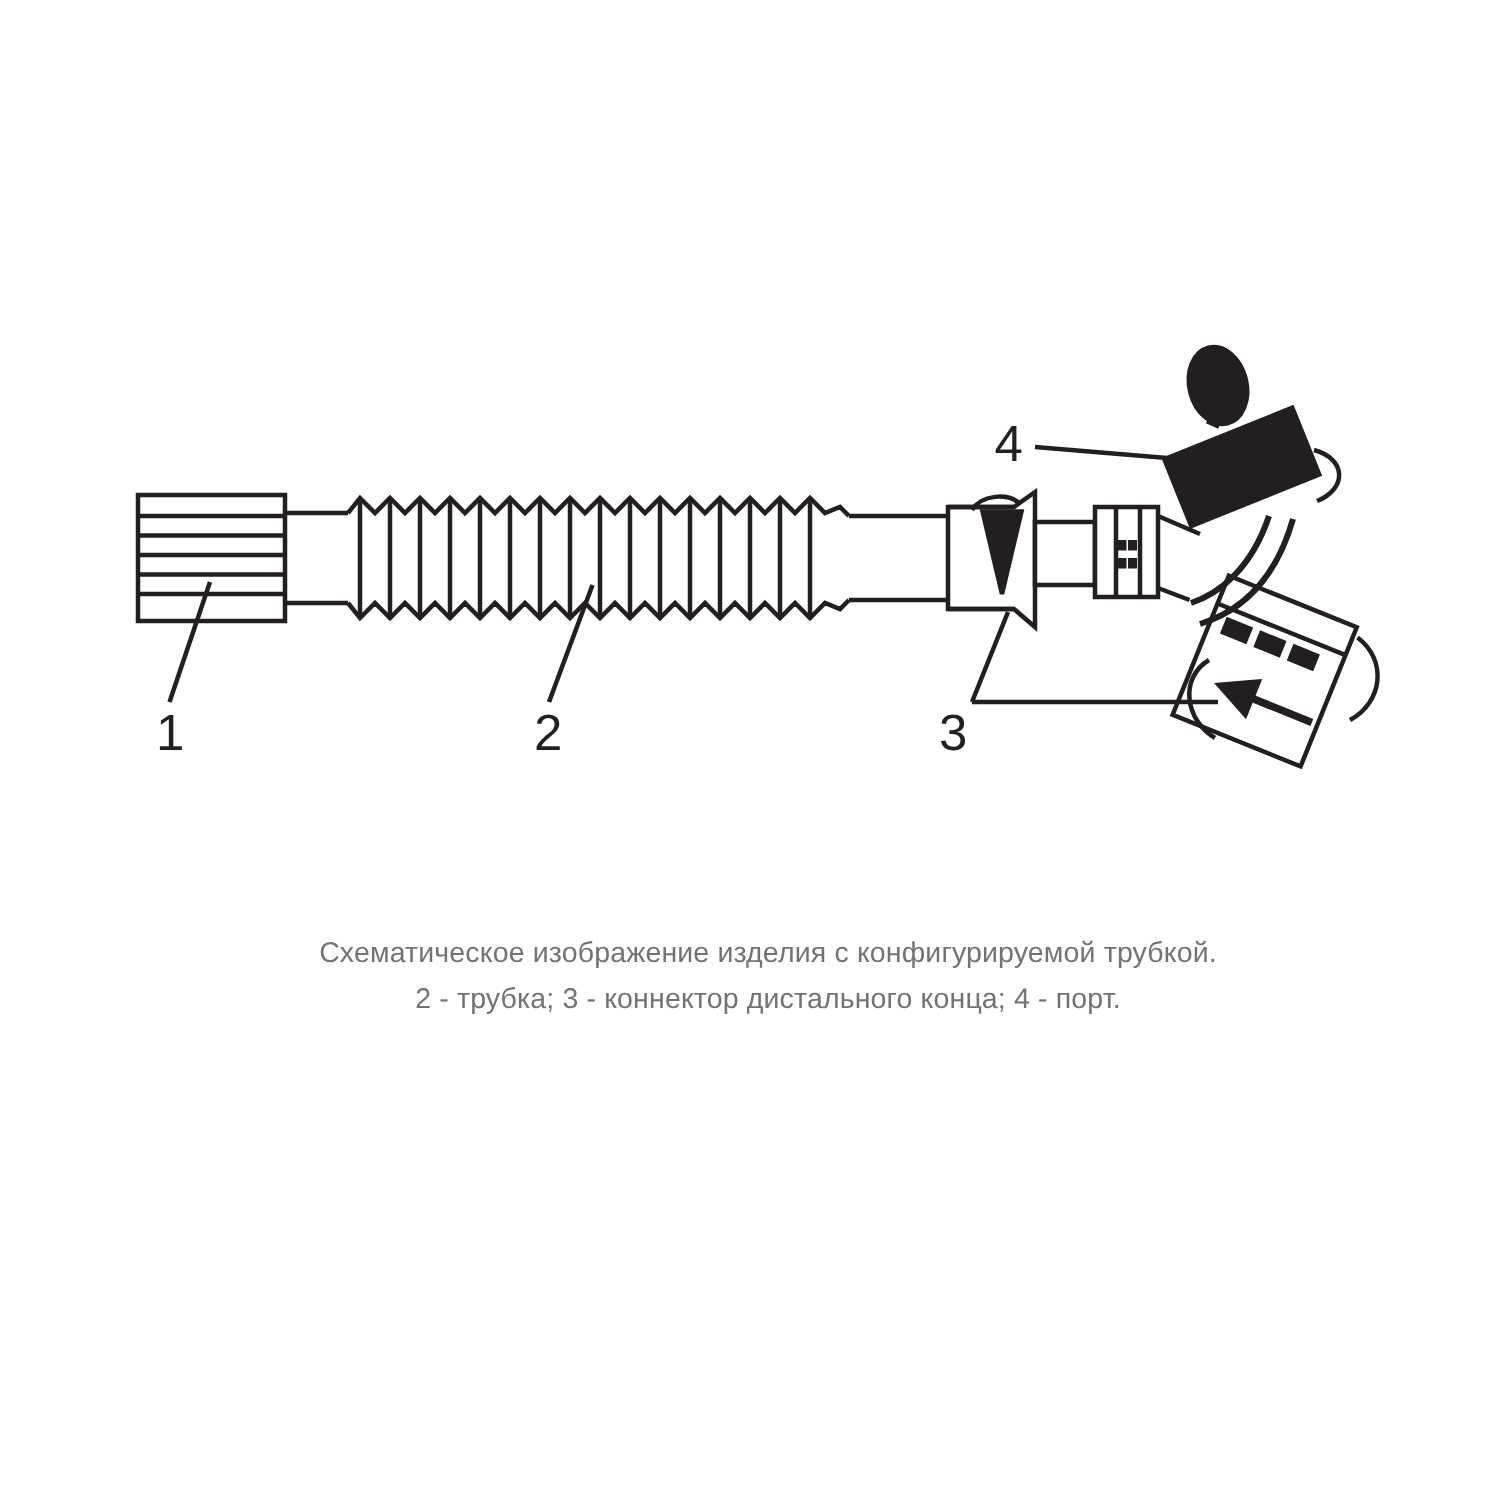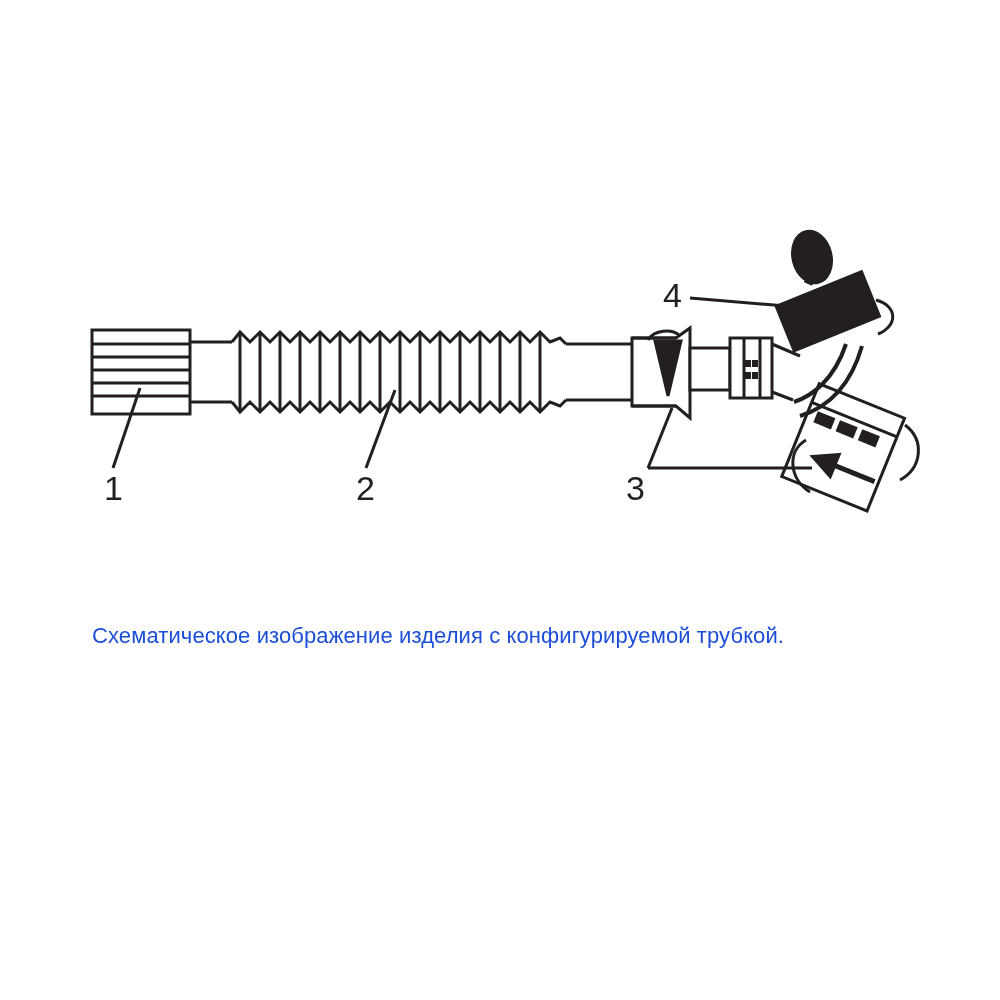--- a/index.html
+++ b/index.html
@@ -28,24 +28,25 @@
   .callout-num {
     font-family: "Liberation Sans", sans-serif;
     font-size: 34px;
     fill: #231f20;
   }
   #caption {
     position: absolute;
     left: 92px;
     top: 620px;
     width: 840px;
-    font-size: 22px;
+    font-size: 19px;
     line-height: 31px;
-    color: #1d4ed8;
+    color: #737373;
     letter-spacing: 0.1px;
+    text-align: center;
   }
   #caption div {
     white-space: nowrap;
   }
 </style>
 </head>
 <body>
 
 <div id="figure-wrap">
   <svg width="1000" height="620" viewBox="0 0 1000 620" xmlns="http://www.w3.org/2000/svg">
@@ -156,13 +157,14 @@
 
     <text class="callout-num" x="104" y="500">1</text>
     <text class="callout-num" x="356" y="500">2</text>
     <text class="callout-num" x="626" y="500">3</text>
     <text class="callout-num" x="663" y="307">4</text>
   </svg>
 </div>
 
 <div id="caption">
   <div>Схематическое изображение изделия с конфигурируемой трубкой.</div>
+  <div>2 - трубка; 3 - коннектор дистального конца; 4 - порт.</div>
 </div>
 
 </body></html>

